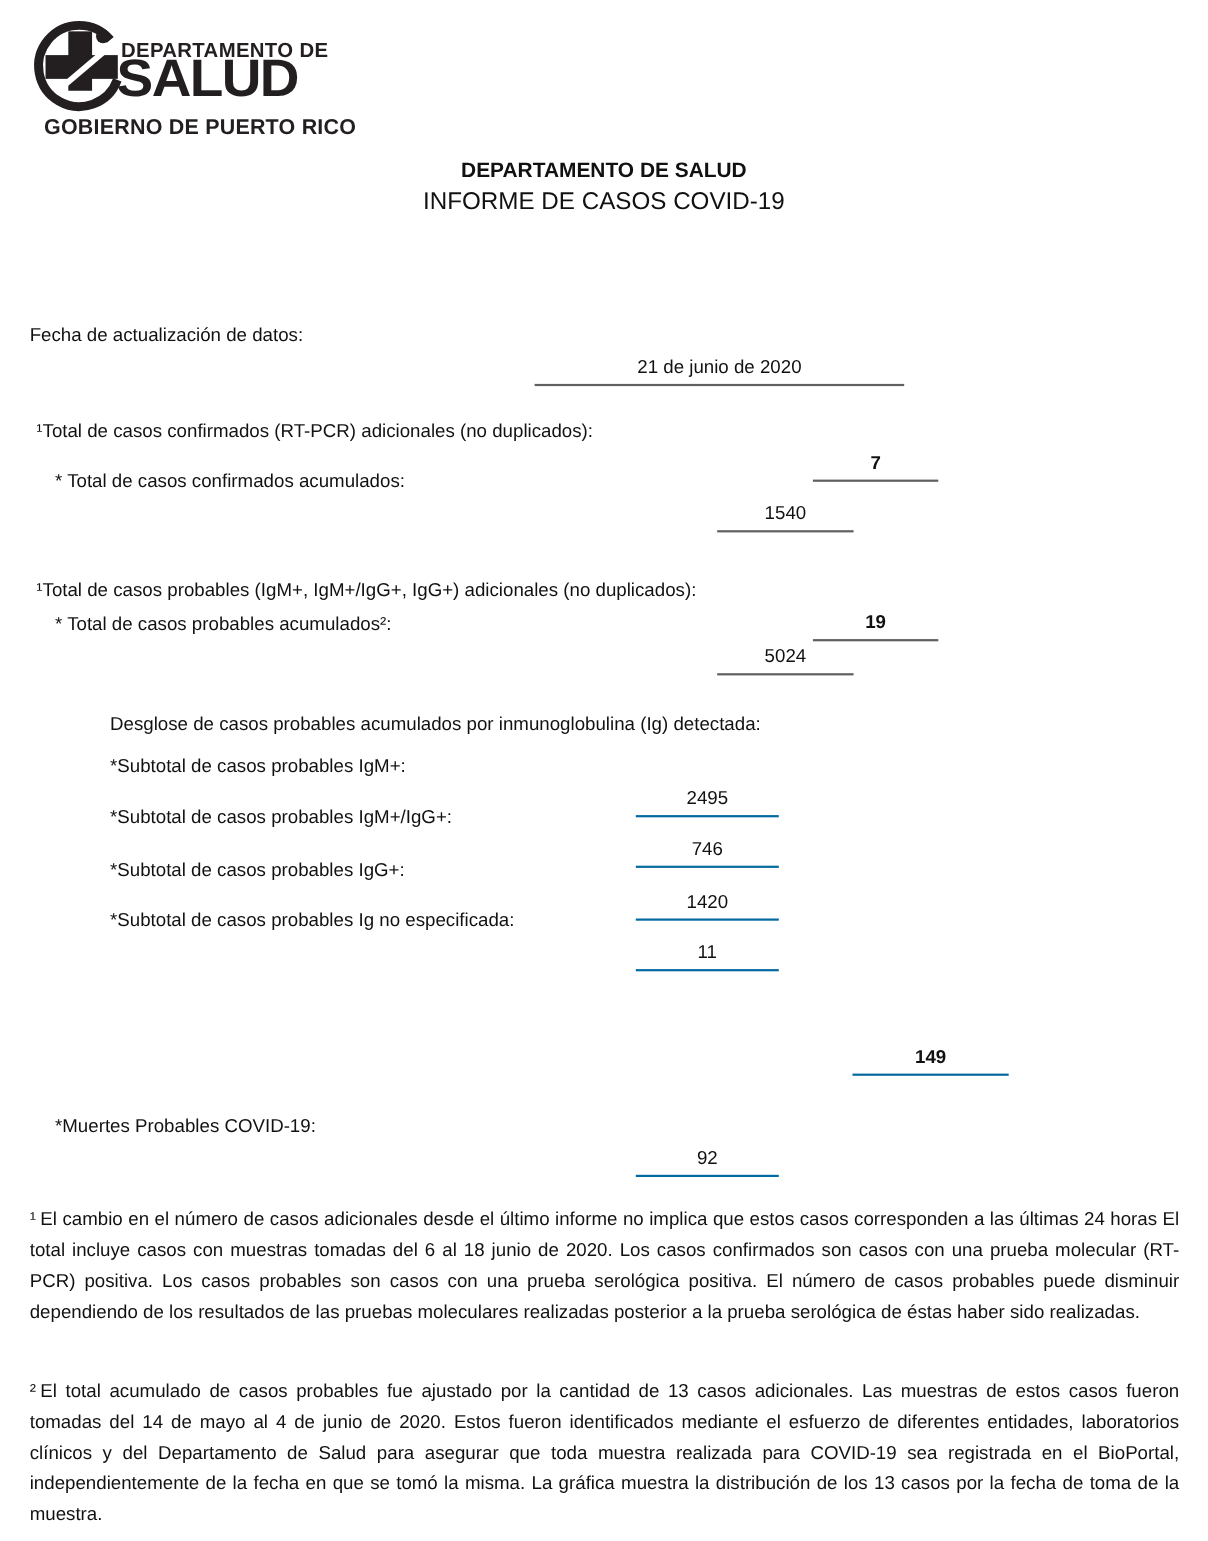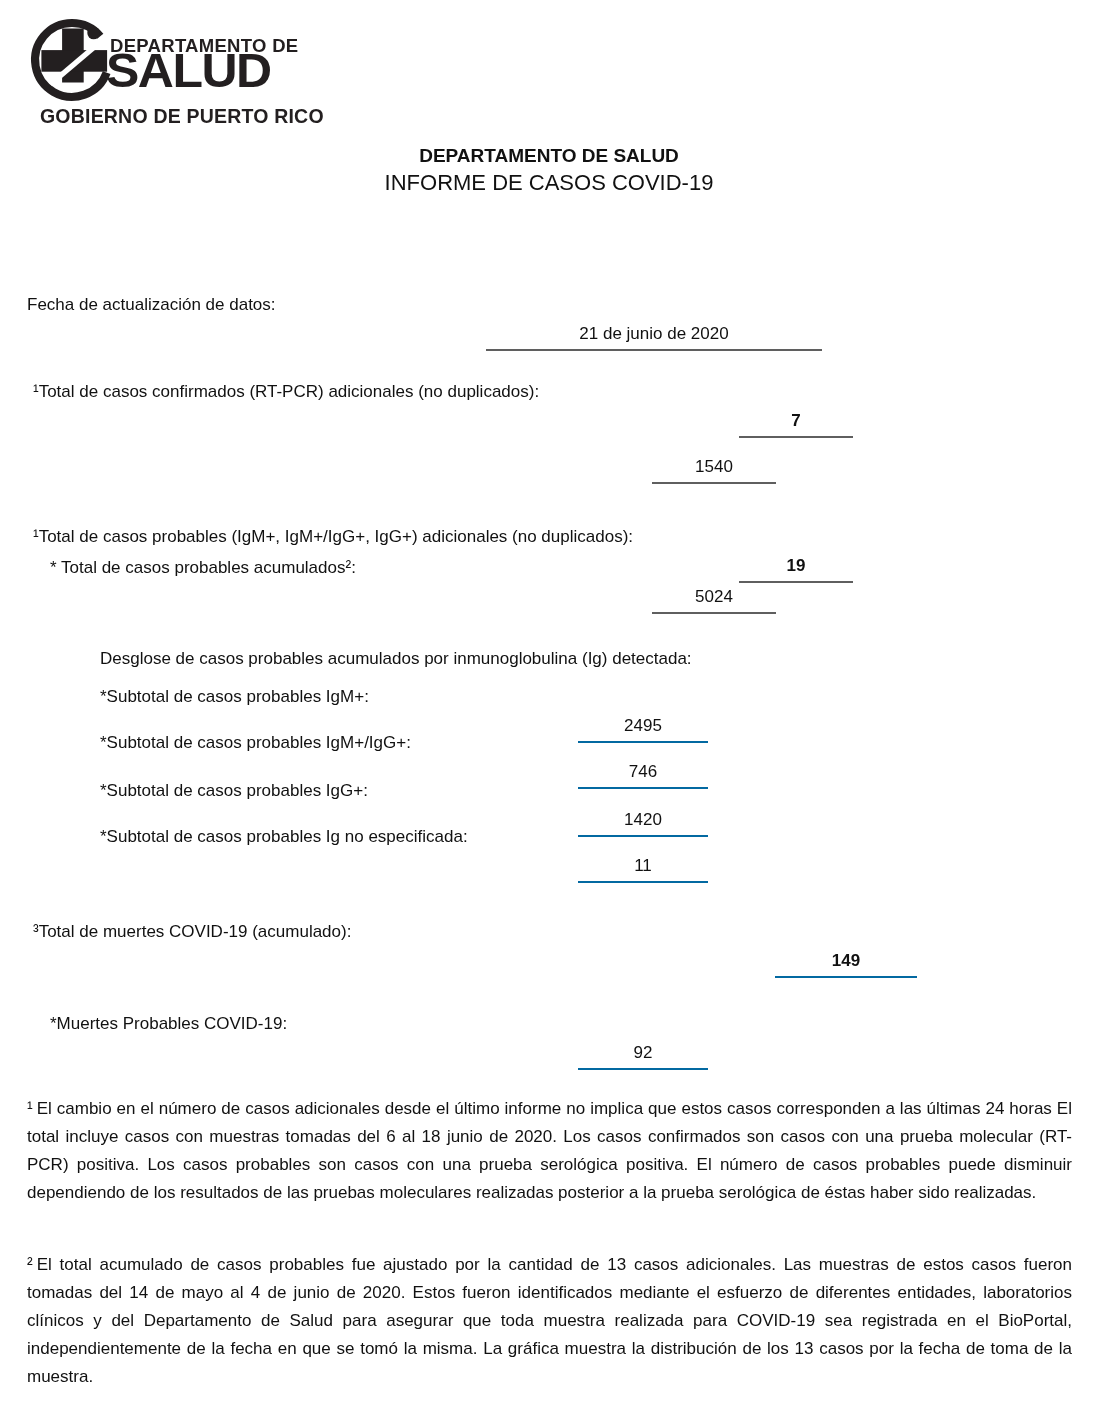--- a/index.html
+++ b/index.html
@@ -88,20 +88,21 @@
     <span class="lbl lx-main">Fecha de actualización de datos:</span>
     <span class="val v-date u-gray">21 de junio de 2020</span>
   </div>
 
   <div class="row" style="top:360px">
     <span class="lbl lx-sup">¹Total de casos confirmados (RT-PCR) adicionales (no duplicados):</span>
     <span class="val v-big u-gray">7</span>
   </div>
 
   <div class="row" style="top:406px">
+    <span class="lbl lx-star">* Total de casos confirmados acumulados:</span>
     <span class="val v-acc u-gray">1540</span>
   </div>
 
   <div class="row" style="top:505px">
     <span class="lbl lx-sup">¹Total de casos probables (IgM+, IgM+/IgG+, IgG+) adicionales (no duplicados):</span>
     <span class="val v-big u-gray">19</span>
   </div>
 
   <div class="row" style="top:536px">
     <span class="lbl lx-star">* Total de casos probables acumulados²:</span>
@@ -126,21 +127,20 @@
     <span class="lbl lx-indent">*Subtotal de casos probables IgG+:</span>
     <span class="val v-sub u-dark">1420</span>
   </div>
 
   <div class="row" style="top:805px">
     <span class="lbl lx-indent">*Subtotal de casos probables Ig no especificada:</span>
     <span class="val v-sub u-dark">11</span>
   </div>
 
   <div class="row" style="top:900px">
-    <span class="lbl lx-sup">³Total de muertes COVID-19 (acumulado):</span>
     <span class="val v-deaths u-dark">149</span>
   </div>
 
 
   <div class="row" style="top:992px">
     <span class="lbl lx-star">*Muertes Probables COVID-19:</span>
     <span class="val v-sub u-dark">92</span>
   </div>
 
   <p class="footnote" style="top:1078px">

